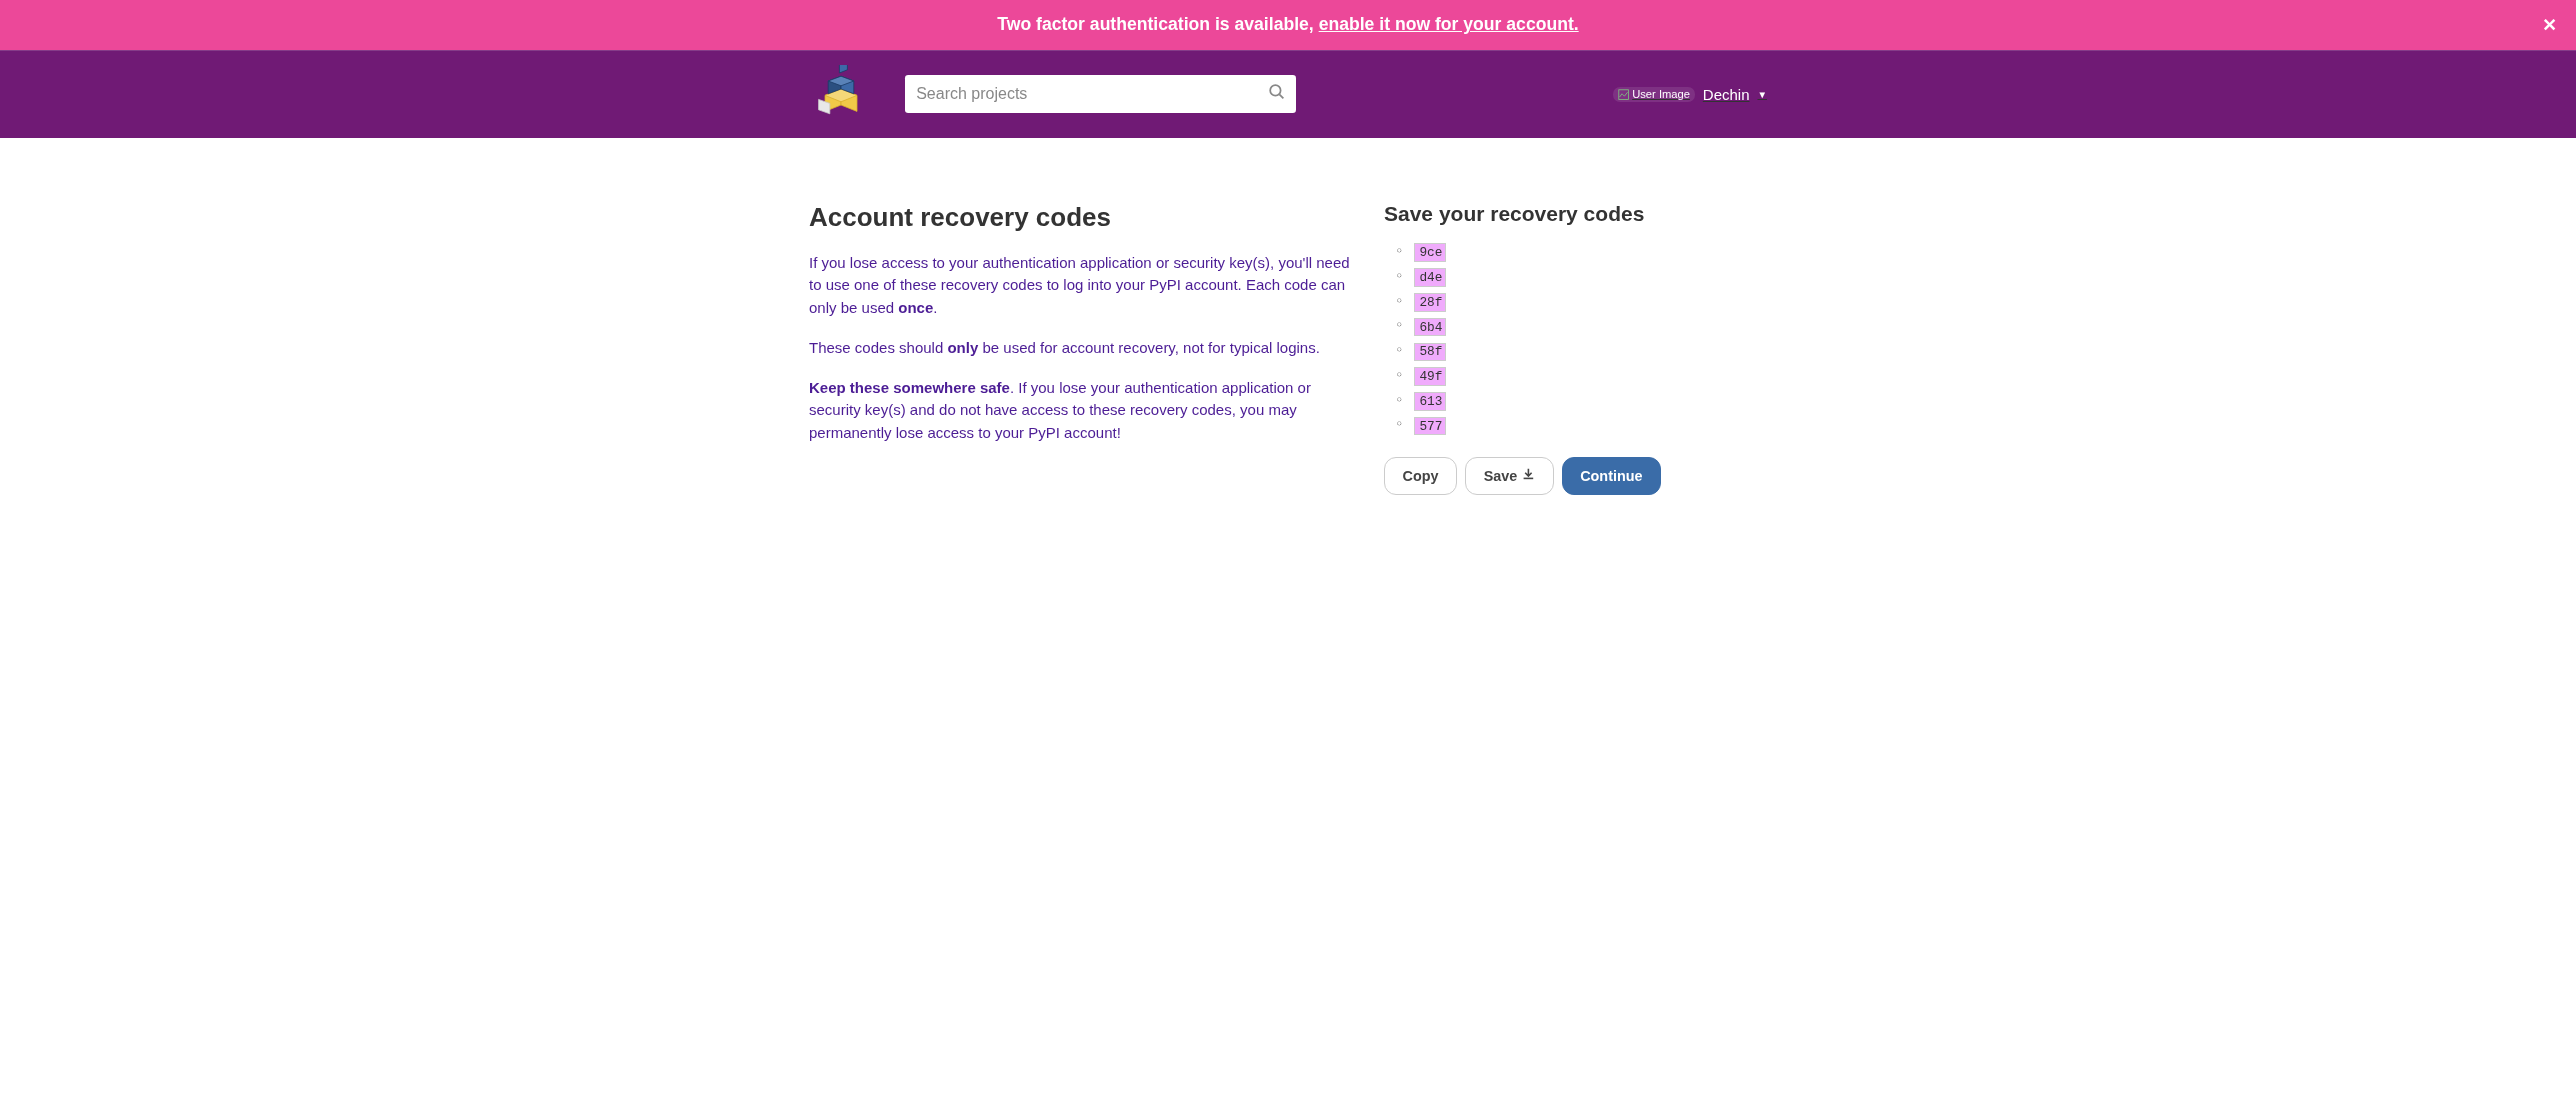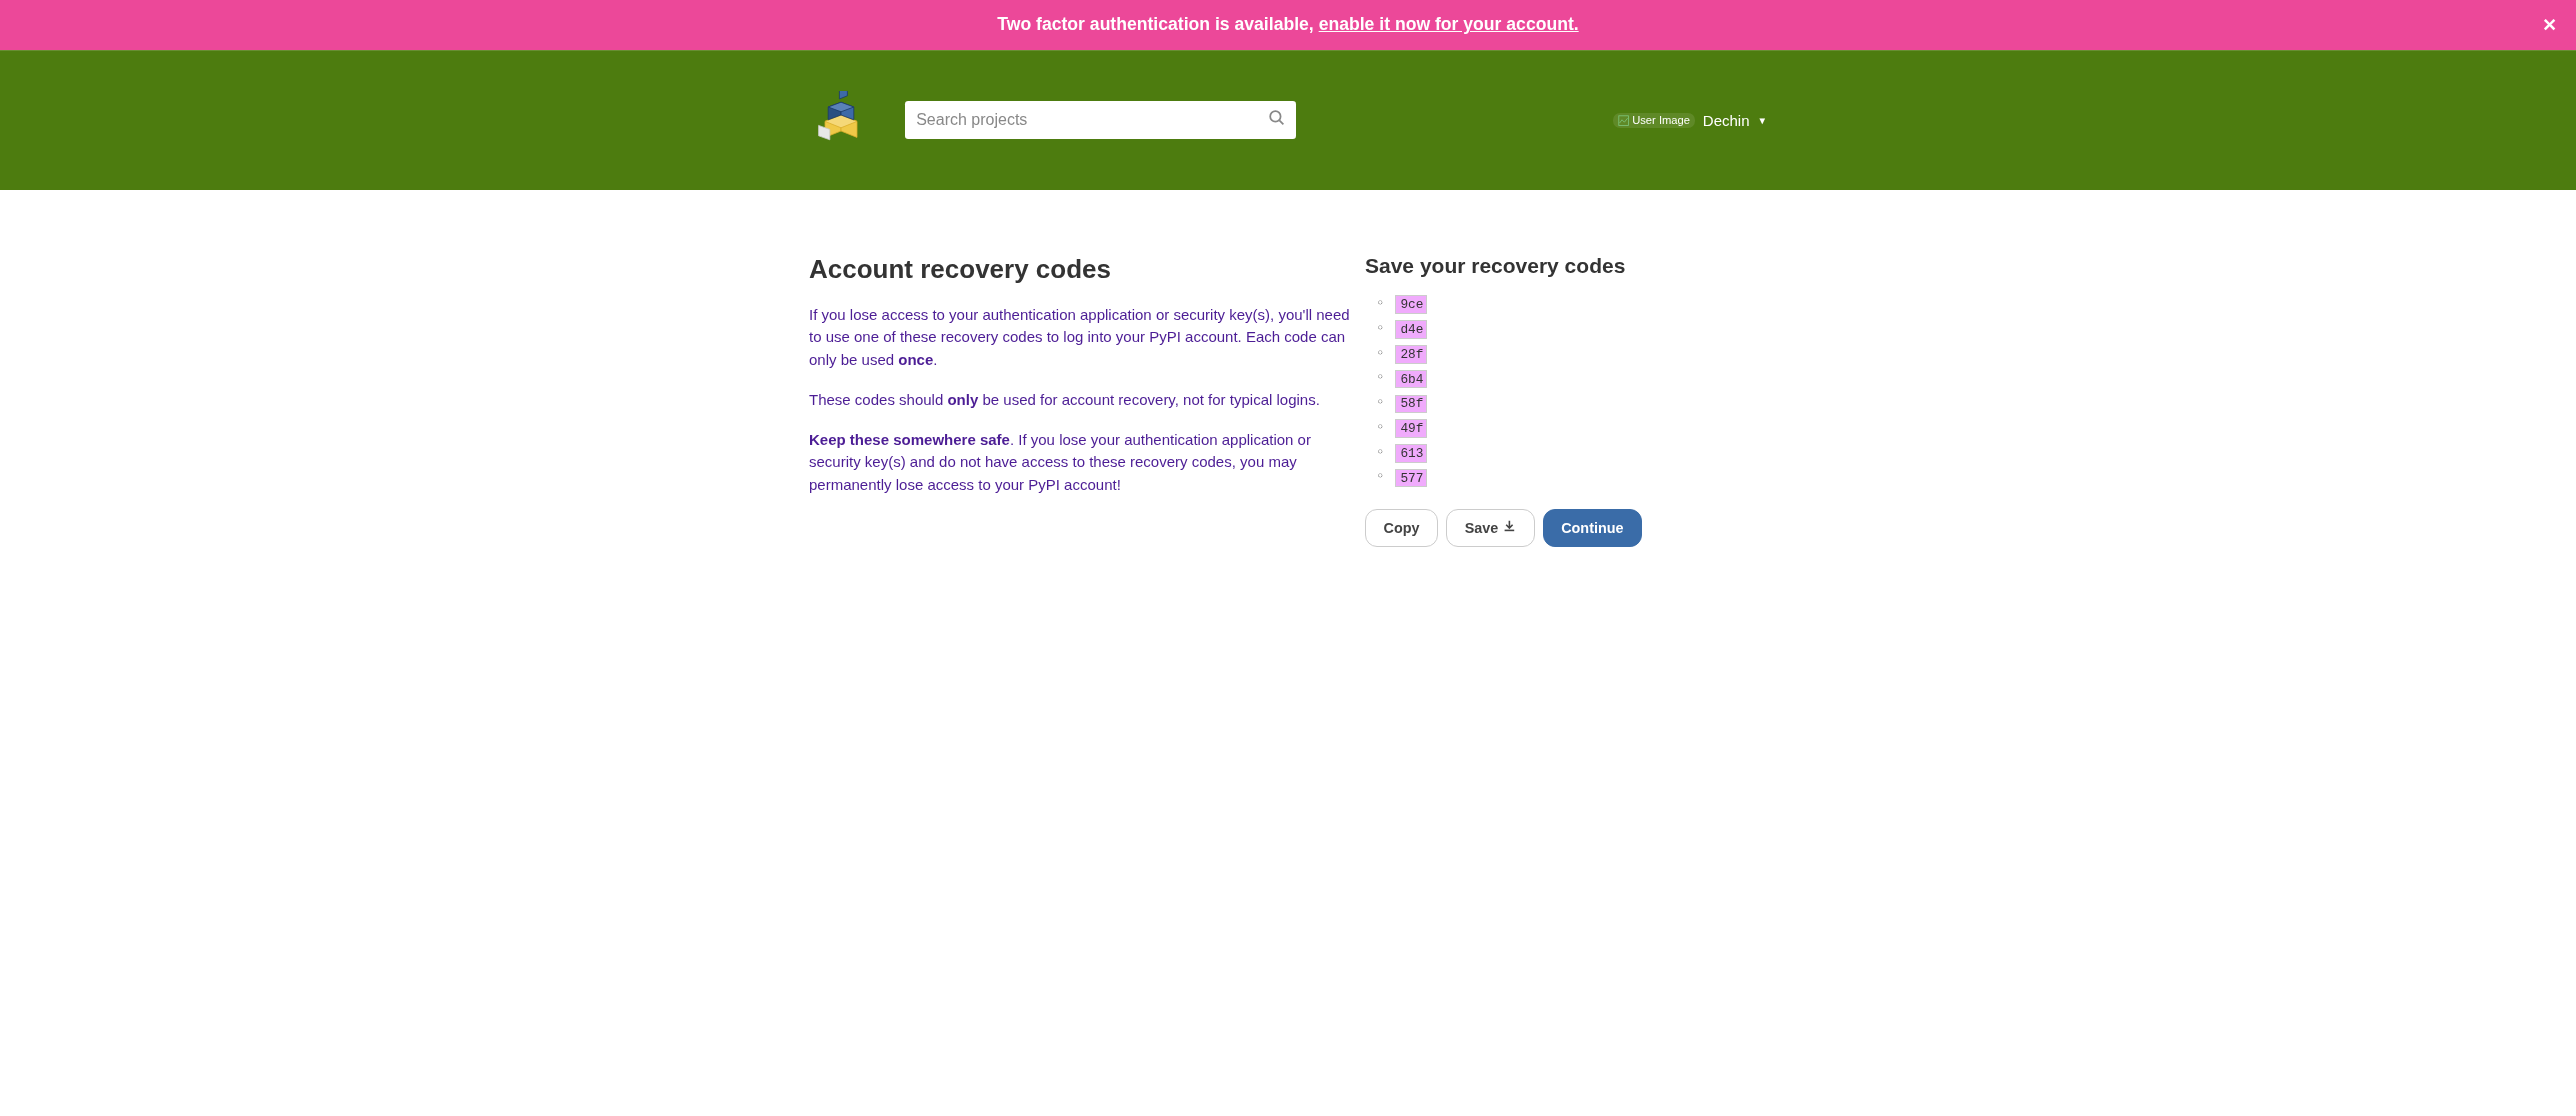--- a/index.html
+++ b/index.html
@@ -21,23 +21,24 @@
       position: absolute;
       right: 19px;
       top: 50%;
       transform: translateY(-50%);
       cursor: pointer;
       font-size: 17.6px;
       color: #fff;
     }
     
     .header {
-      background: #4d7c0f;
-      padding: 40px 0;
+      background: #701a75;
+      padding: 14px 0;
       border-top: 0.8px solid rgba(255,255,255,0.15);
+      text-decoration: underline;
     }
     .header-inner {
       max-width: 1150px;
       margin: 0 auto;
       padding: 0 96px;
       display: flex;
       align-items: center;
       gap: 32px;
     }
     .logo { flex-shrink: 0; }
@@ -80,21 +81,21 @@
       padding: 1.6px 4.8px;
       border-radius: 7px;
     }
     .caret-down { font-size: 9.6px; }
     
     .main {
       max-width: 1150px;
       margin: 0 auto;
       padding: 64px 96px 32px;
       display: flex;
-      gap: 13px;
+      gap: 32px;
     }
     .col-left { flex: 0 0 543px; }
     .col-right { flex: 1; }
     
     h1 {
       font-size: 26px;
       font-weight: 700;
       color: #333;
       margin-bottom: 19px;
     }

